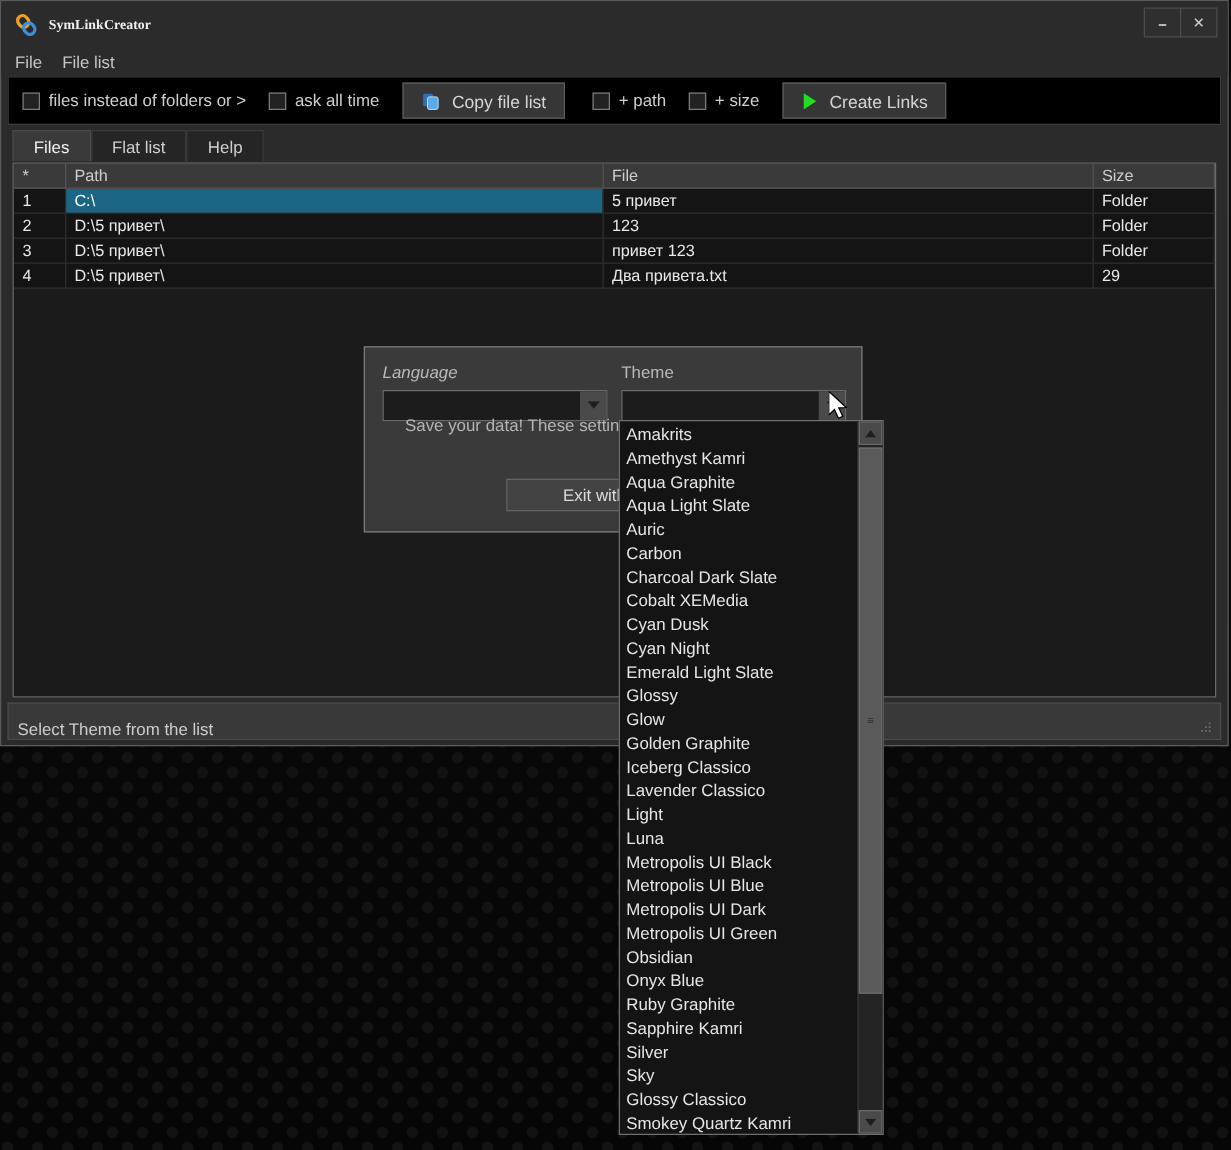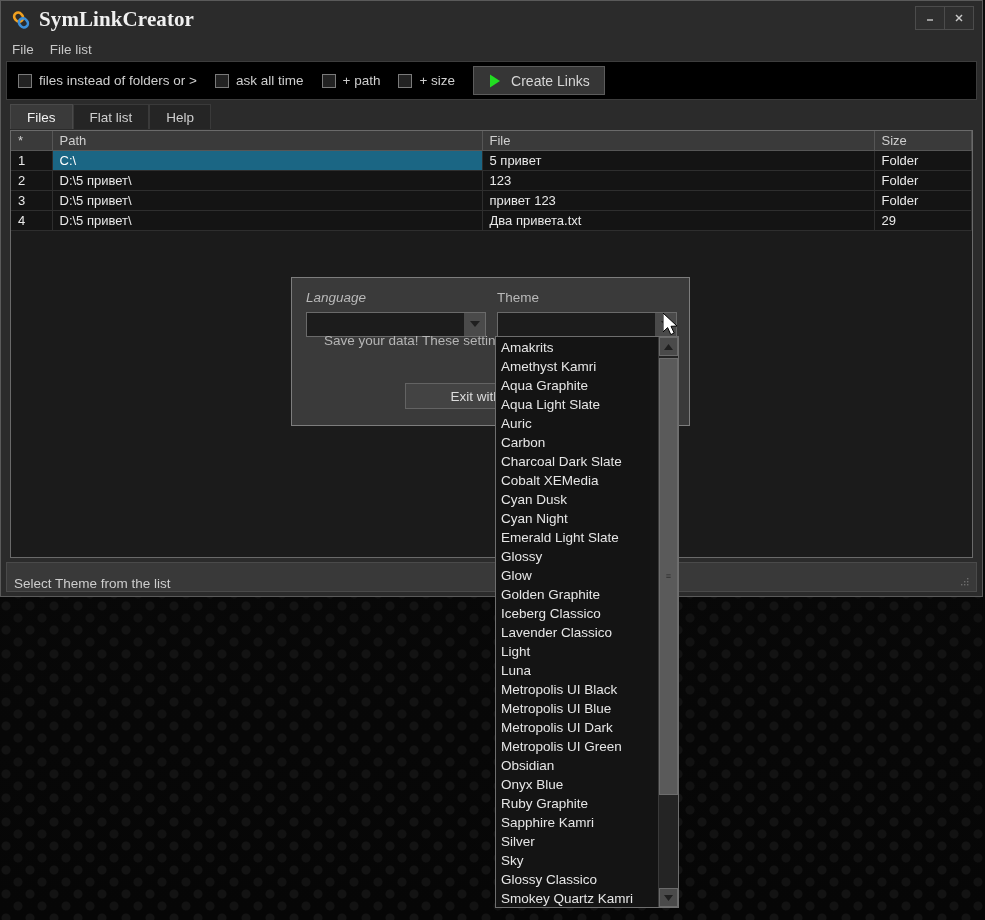--- a/index.html
+++ b/index.html
@@ -35,21 +35,21 @@
   
   #titlebar {
     height: 37px; flex: 0 0 37px;
     background: #2b2b2b;
     display: flex; align-items: center;
     position: relative;
   }
   #app-icon { margin-left: 9px; width: 22px; height: 22px; flex: 0 0 22px; }
   #app-title {
     color: #f0f0f0;
-    font-size: 21px; font-weight: bold;
+    font-size: 11px; font-weight: bold;
     font-family: "Liberation Serif", serif;
     margin-left: 7px; letter-spacing: .1px;
   }
   .wbtns { position: absolute; right: 8px; top: 5px; display: flex; }
   .wbtn {
     width: 28px; height: 22px;
     border: 1px solid #4c4c4c;
     background: #2f2f2f;
     color: #c9c9c9; font-size: 12px;
     display: flex; align-items: center; justify-content: center;
@@ -210,21 +210,21 @@
     box-sizing: border-box;
     color: #dcdcdc; font-size: 13.5px;
     display: flex; align-items: center; justify-content: center;
     padding: 0 10px; white-space: nowrap;
   }
 
   
   #dropdown {
     position: absolute;
     left: 495px; top: 336px;
-    width: 184px; height: 572px;
+    width: 212px; height: 572px;
     background: #141414;
     border: 1px solid #6e6e6e;
     box-sizing: border-box;
     display: flex;
     overflow: hidden;
     z-index: 40;
   }
   #dd-list {
     flex: 1 1 auto;
     padding: 1px 0 0 0;
@@ -302,20 +302,29 @@
   </div>
 
   <div id="toolbar">
     <div class="cbx">
       <span class="box"></span>
       <span>files instead of folders or &gt;</span>
     </div>
     <div class="cbx">
       <span class="box"></span>
       <span>ask all time</span>
+    </div>
+    <div class="tbtn">
+      <span class="glyph">
+        <svg width="16" height="16" viewBox="0 0 16 16">
+          <rect x="1.5" y="2" width="8" height="10" rx="1.5" fill="#2f6fb5"></rect>
+          <rect x="5" y="4.5" width="8.5" height="10" rx="1.5" fill="#5aa9e8" stroke="#bcdcf7" stroke-width="0.8"></rect>
+        </svg>
+      </span>
+      <span>Copy file list</span>
     </div>
     <div class="cbx">
       <span class="box"></span>
       <span>+ path</span>
     </div>
     <div class="cbx">
       <span class="box"></span>
       <span>+ size</span>
     </div>
     <div class="tbtn">

